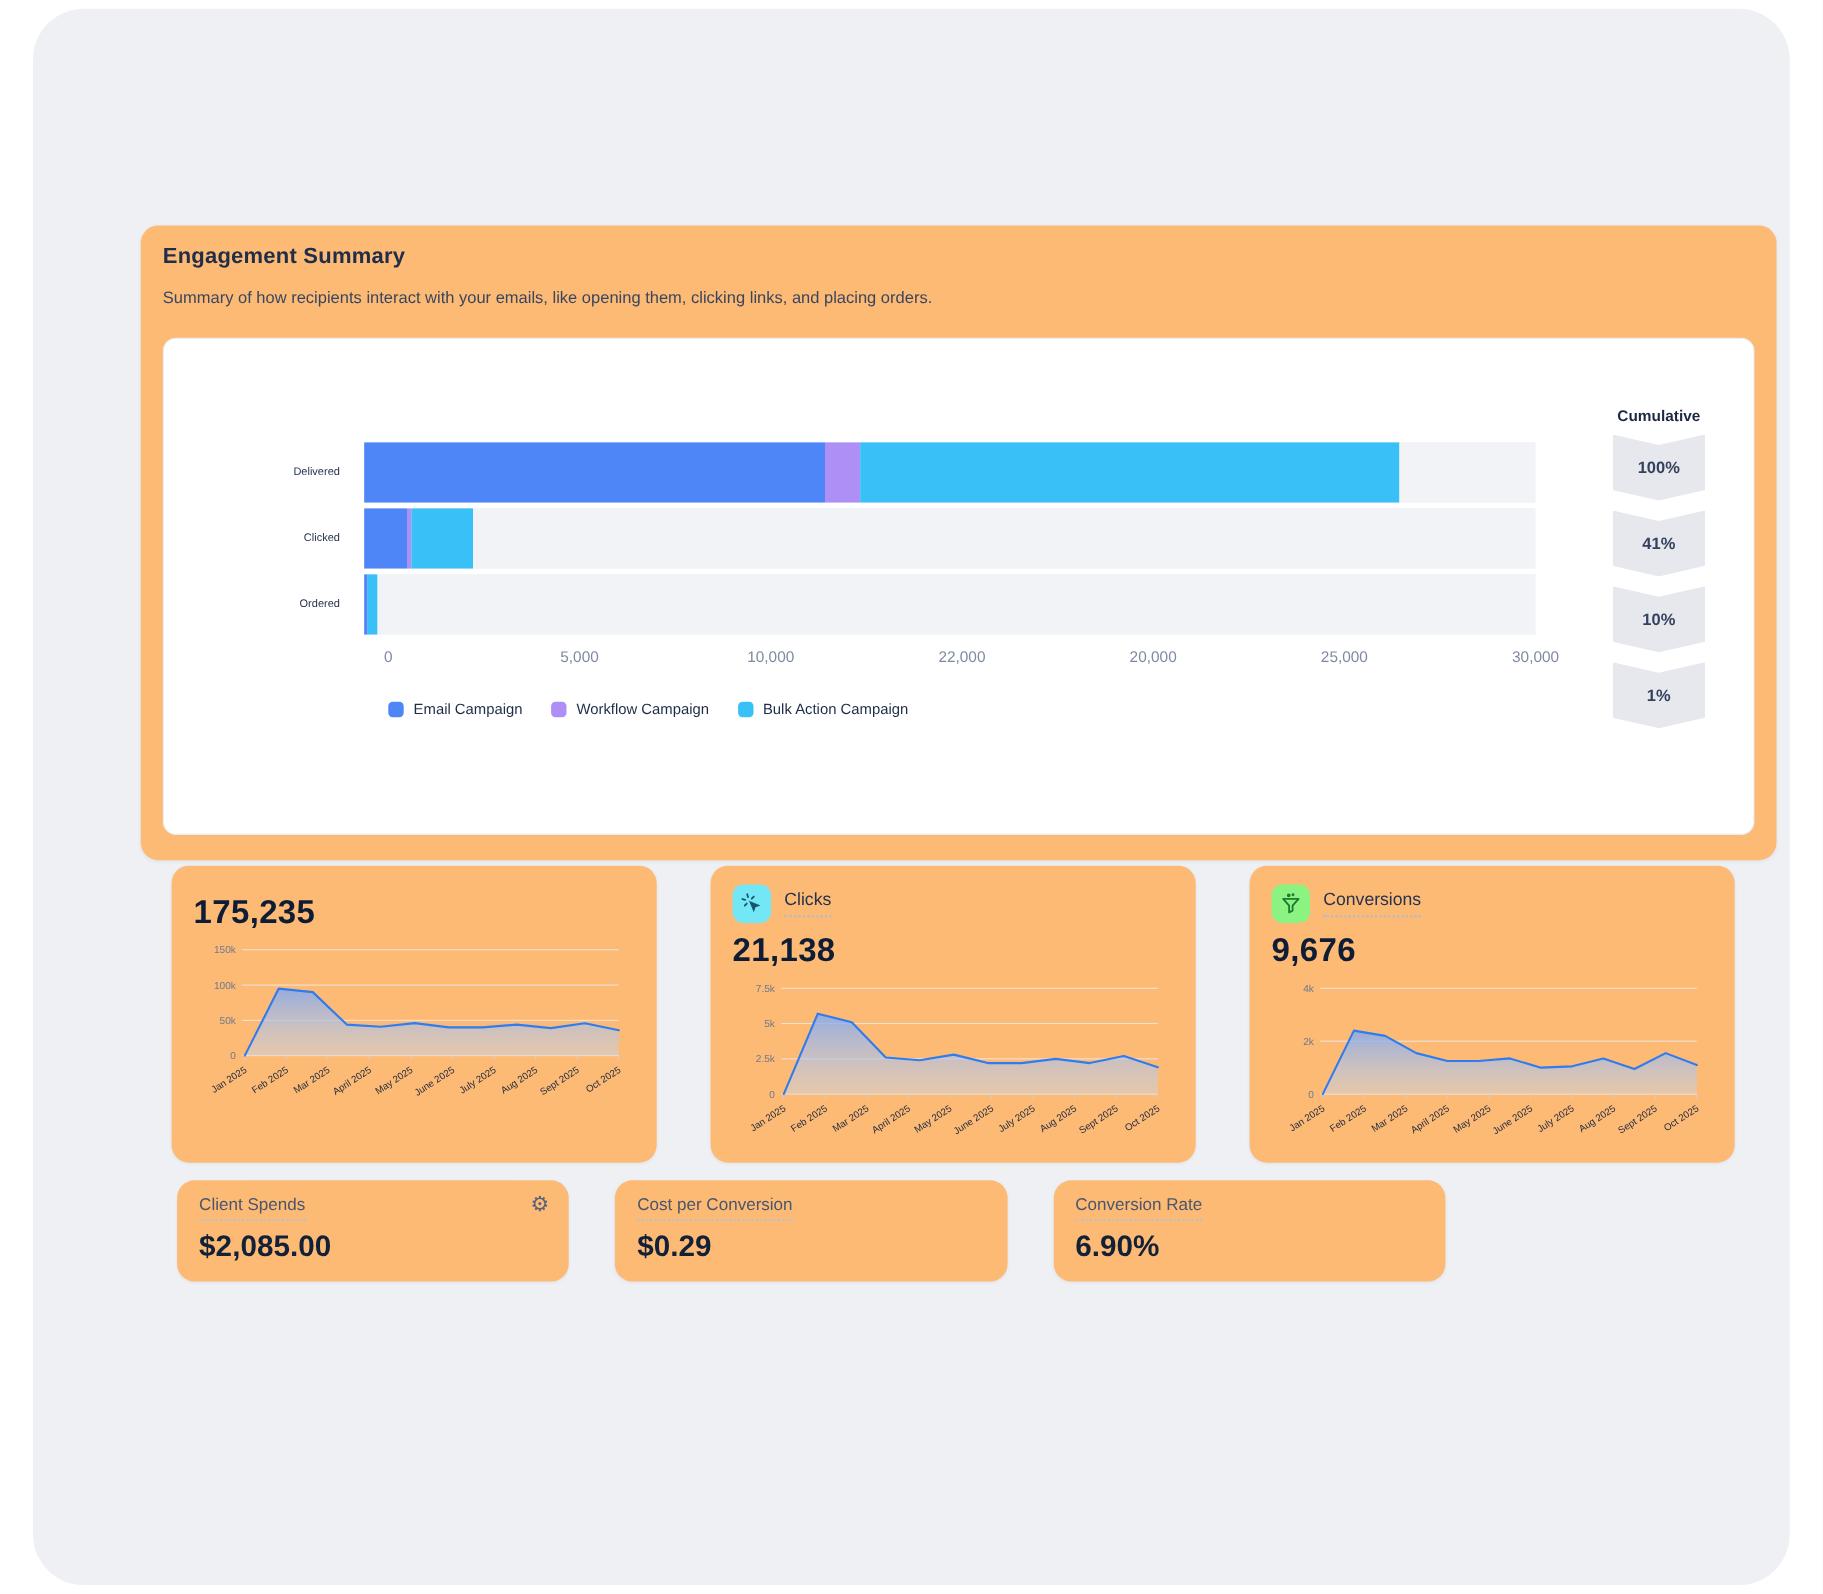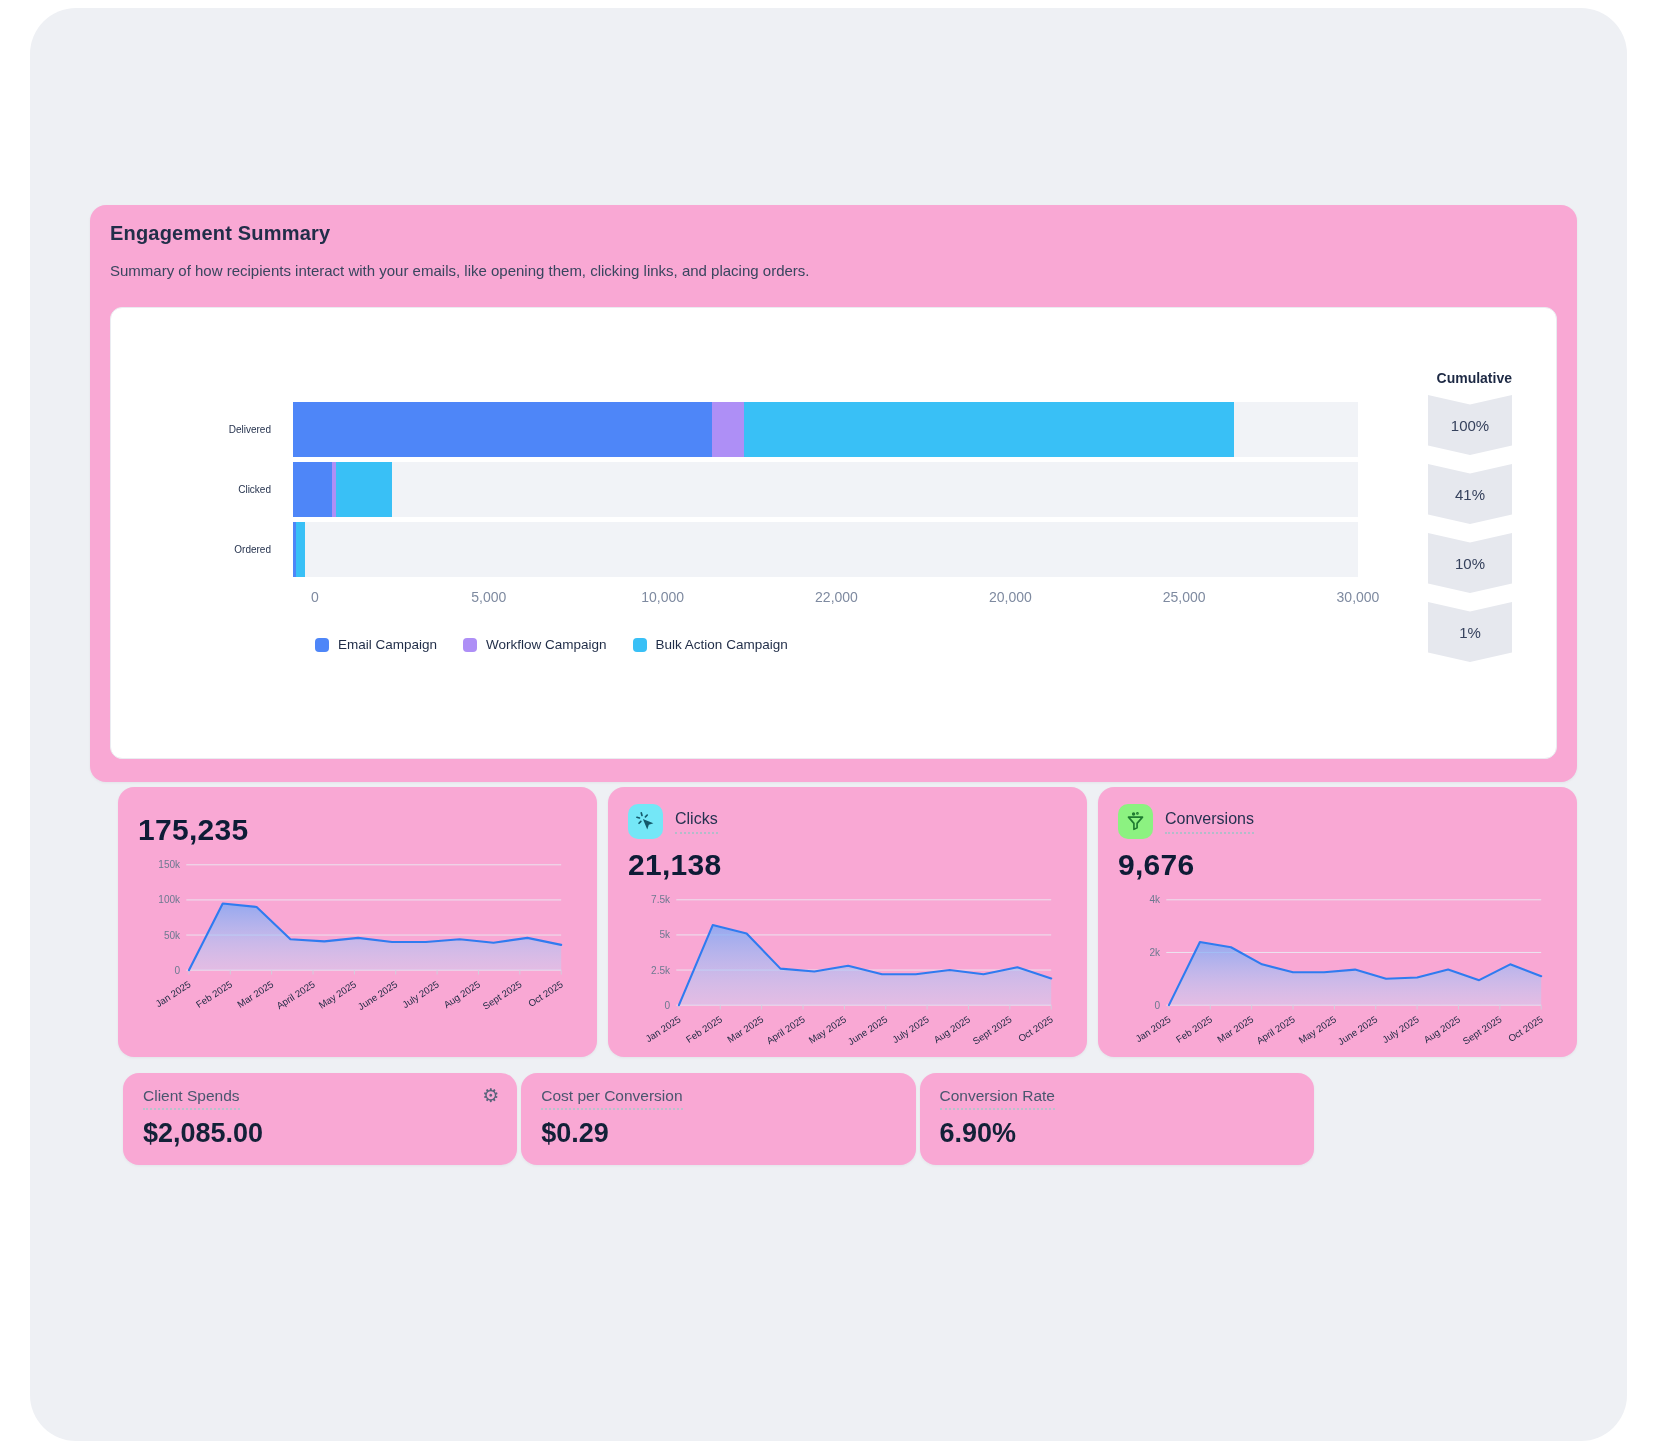--- a/index.html
+++ b/index.html
@@ -11,23 +11,24 @@
     position: relative;
     overflow: hidden;
     color: #1d2944;
   }
   .panel {
     position: absolute; inset: 8px 30px;
     background: #eef0f4;
     border-radius: 46px;
   }
   .card {
-    background: #f9a8d4;
+    background: #fdba74;
     border-radius: 16px;
     box-shadow: 0 1px 3px rgba(15,23,42,.05);
+    margin-left: 38px;
   }
   
   .eng-card {
     position: absolute; left: 60px; top: 197px;
     width: 1487px; height: 577px;
     padding: 17px 20px 0 20px;
   }
   .eng-title { font-size: 20px; font-weight: 700; color: #212e49; margin: 0 0 0 0; letter-spacing: .2px; }
   .eng-subtitle { font-size: 15px; color: #39465f; margin-top: 17px; }
   .chart-box {
@@ -49,27 +50,27 @@
   .bar-axis { margin-left: 184px; position: relative; height: 22px; margin-top: 12px; }
   .bar-axis span {
     position: absolute; transform: translateX(-50%);
     font-size: 14px; color: #7e8aa0; white-space: nowrap;
   }
   .legend { margin-left: 184px; margin-top: 26px; display: flex; gap: 26px; align-items: center; }
   .legend-item { display: flex; align-items: center; gap: 9px; cursor: default; }
   .legend-swatch { width: 14px; height: 14px; border-radius: 4px; flex: none; }
   .legend-label { font-size: 13.5px; color: #1f2c47; font-weight: 500; }
   .cum-col { width: 84px; flex: none; margin-left: 70px; margin-right: 44px; padding-top: 62px; }
-  .cum-header { font-size: 14px; font-weight: 700; color: #1d2944; text-align: right; }
+  .cum-header { font-size: 14px; font-weight: 700; color: #1d2944; text-align: center; }
   .cum-badge {
     margin-top: 9px; height: 60px;
     background: #e6e8ee;
     clip-path: polygon(0 0, 50% 16%, 100% 0, 100% 84%, 50% 100%, 0 84%);
     display: flex; align-items: center; justify-content: center;
-    font-size: 15px; font-weight: 400; color: #36425d;
+    font-size: 15px; font-weight: 700; color: #36425d;
   }
   .cum-badge:first-of-type { margin-top: 8px; }
   
   .metrics-row {
     position: absolute; left: 88px; top: 779px;
     width: 1459px; height: 270px;
     display: grid; grid-template-columns: repeat(3, 1fr); gap: 11px;
   }
   .metric-card { padding: 17px 20px 0 20px; overflow: hidden; }
   .metric-head { display: flex; align-items: center; gap: 12px; }

